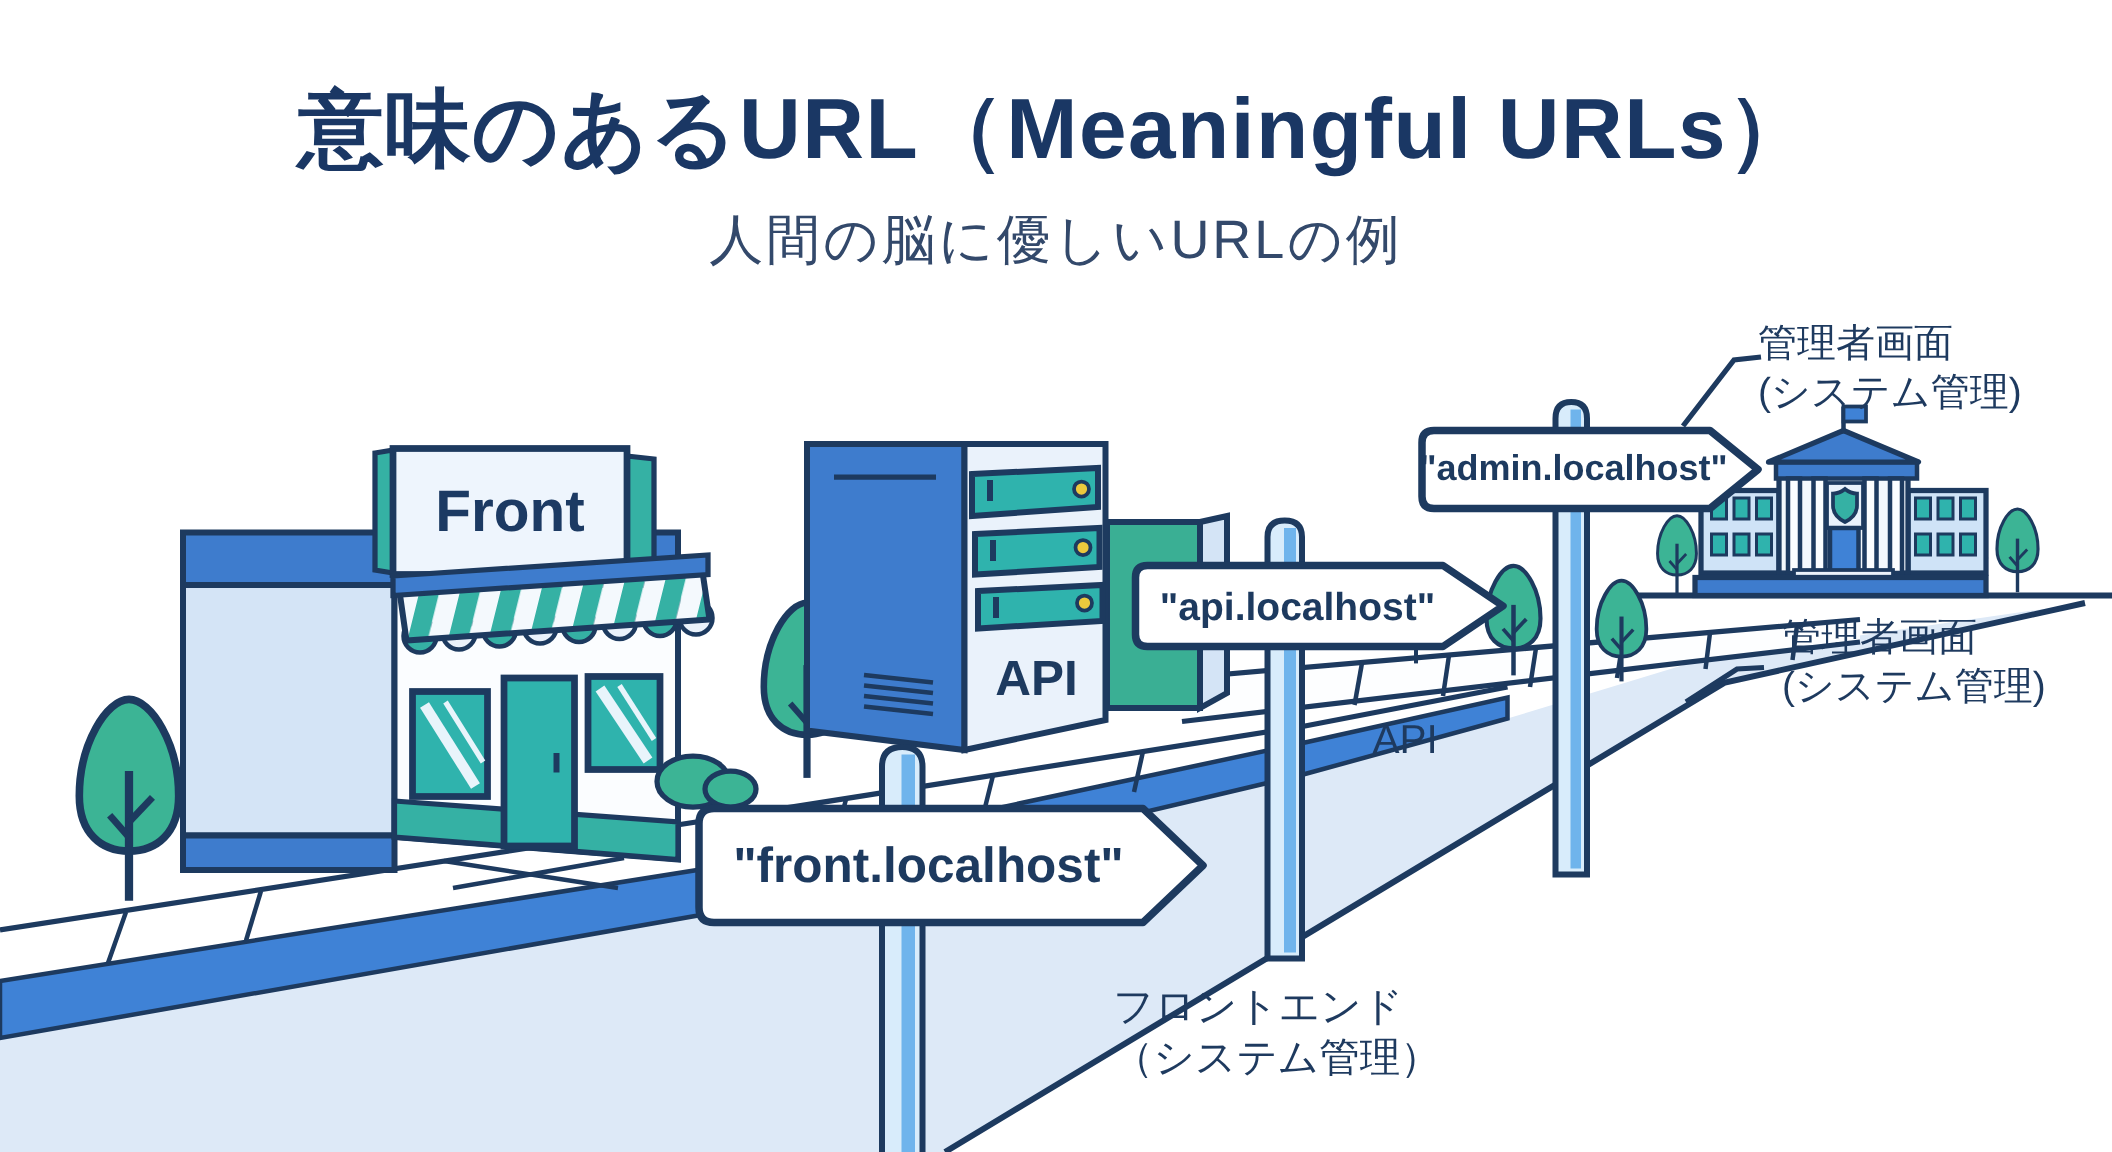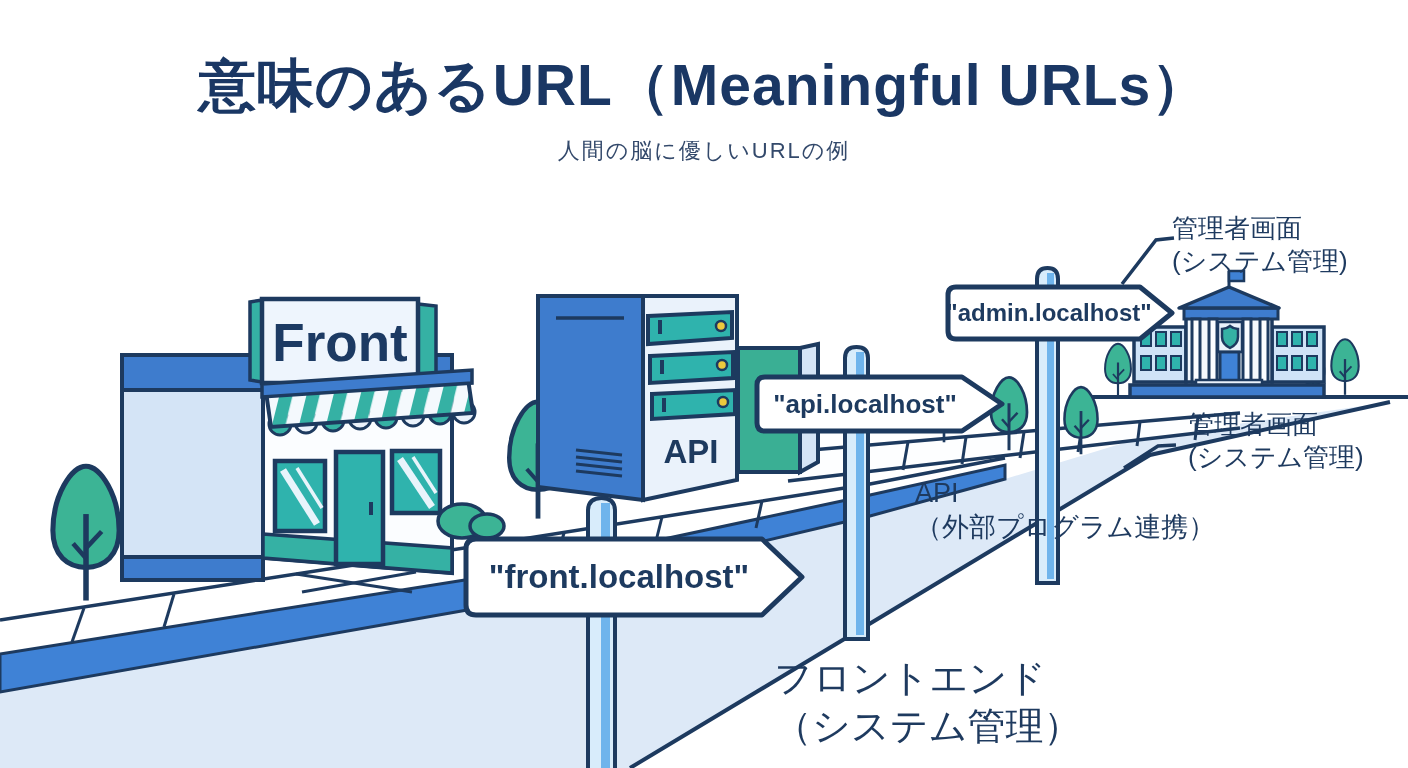--- a/index.html
+++ b/index.html
@@ -2,32 +2,32 @@
 <html><head>
 <meta charset="utf-8">
 <style>
   html,body{margin:0;padding:0;background:#fff;}
   .canvas{position:relative;width:1408px;height:768px;background:#ffffff;overflow:hidden;
           font-family:"Liberation Sans","DejaVu Sans",sans-serif;color:#1d3a5f;}
   .scene-svg{position:absolute;left:0;top:0;width:1408px;height:768px;}
   .abs{position:absolute;}
   .title{left:0;right:0;top:48px;text-align:center;font-size:57px;font-weight:800;
          color:#1a3764;letter-spacing:1px;white-space:nowrap;}
-  .subtitle{left:0;right:0;top:136px;text-align:center;font-size:22px;font-weight:400;
+  .subtitle{left:0;right:0;top:136px;text-align:center;font-size:36px;font-weight:400;
             color:#33496b;letter-spacing:2px;white-space:nowrap;}
   .sign-text{display:flex;align-items:center;justify-content:center;font-weight:800;
              color:#1d3a5f;white-space:nowrap;}
   .sign-front{left:466px;top:541px;width:306px;height:72px;font-size:33px;}
   .sign-api{left:757px;top:378px;width:216px;height:52px;font-size:26px;}
   .sign-admin{left:948px;top:288px;width:202px;height:50px;font-size:24px;}
-  .board-front{left:262px;top:302px;width:156px;height:80px;font-size:53px;color:#1c3a63;}
+  .board-front{left:262px;top:302px;width:156px;height:80px;font-size:39px;color:#1c3a63;}
   .server-api{left:645px;top:432px;width:92px;height:40px;font-size:33px;}
   .jp-label{font-weight:400;color:#1e3a5f;line-height:1.25;white-space:nowrap;}
   .label-api{left:915px;top:477px;font-size:27px;}
-  .label-front{left:742px;top:655px;font-size:38px;margin-left:32px;}
+  .label-front{left:742px;top:655px;font-size:27px;}
   .label-admin-top{left:1172px;top:212px;font-size:26px;}
   .label-admin-right{left:1188px;top:408px;font-size:26px;}
 </style>
 </head>
 <body>
 
 <div class="canvas">
 
 <svg class="scene-svg" viewBox="0 0 1408 768">
   <defs>
@@ -230,21 +230,20 @@
   <div>(システム管理)</div>
 </div>
 
 <div class="abs jp-label label-admin-right">
   <div>管理者画面</div>
   <div>(システム管理)</div>
 </div>
 
 <div class="abs jp-label label-api">
   <div>API</div>
-  <div>（外部プログラム連携）</div>
 </div>
 
 <div class="abs jp-label label-front">
   <div>フロントエンド</div>
   <div>（システム管理）</div>
 </div>
 
 </div>
 
 </body></html>

